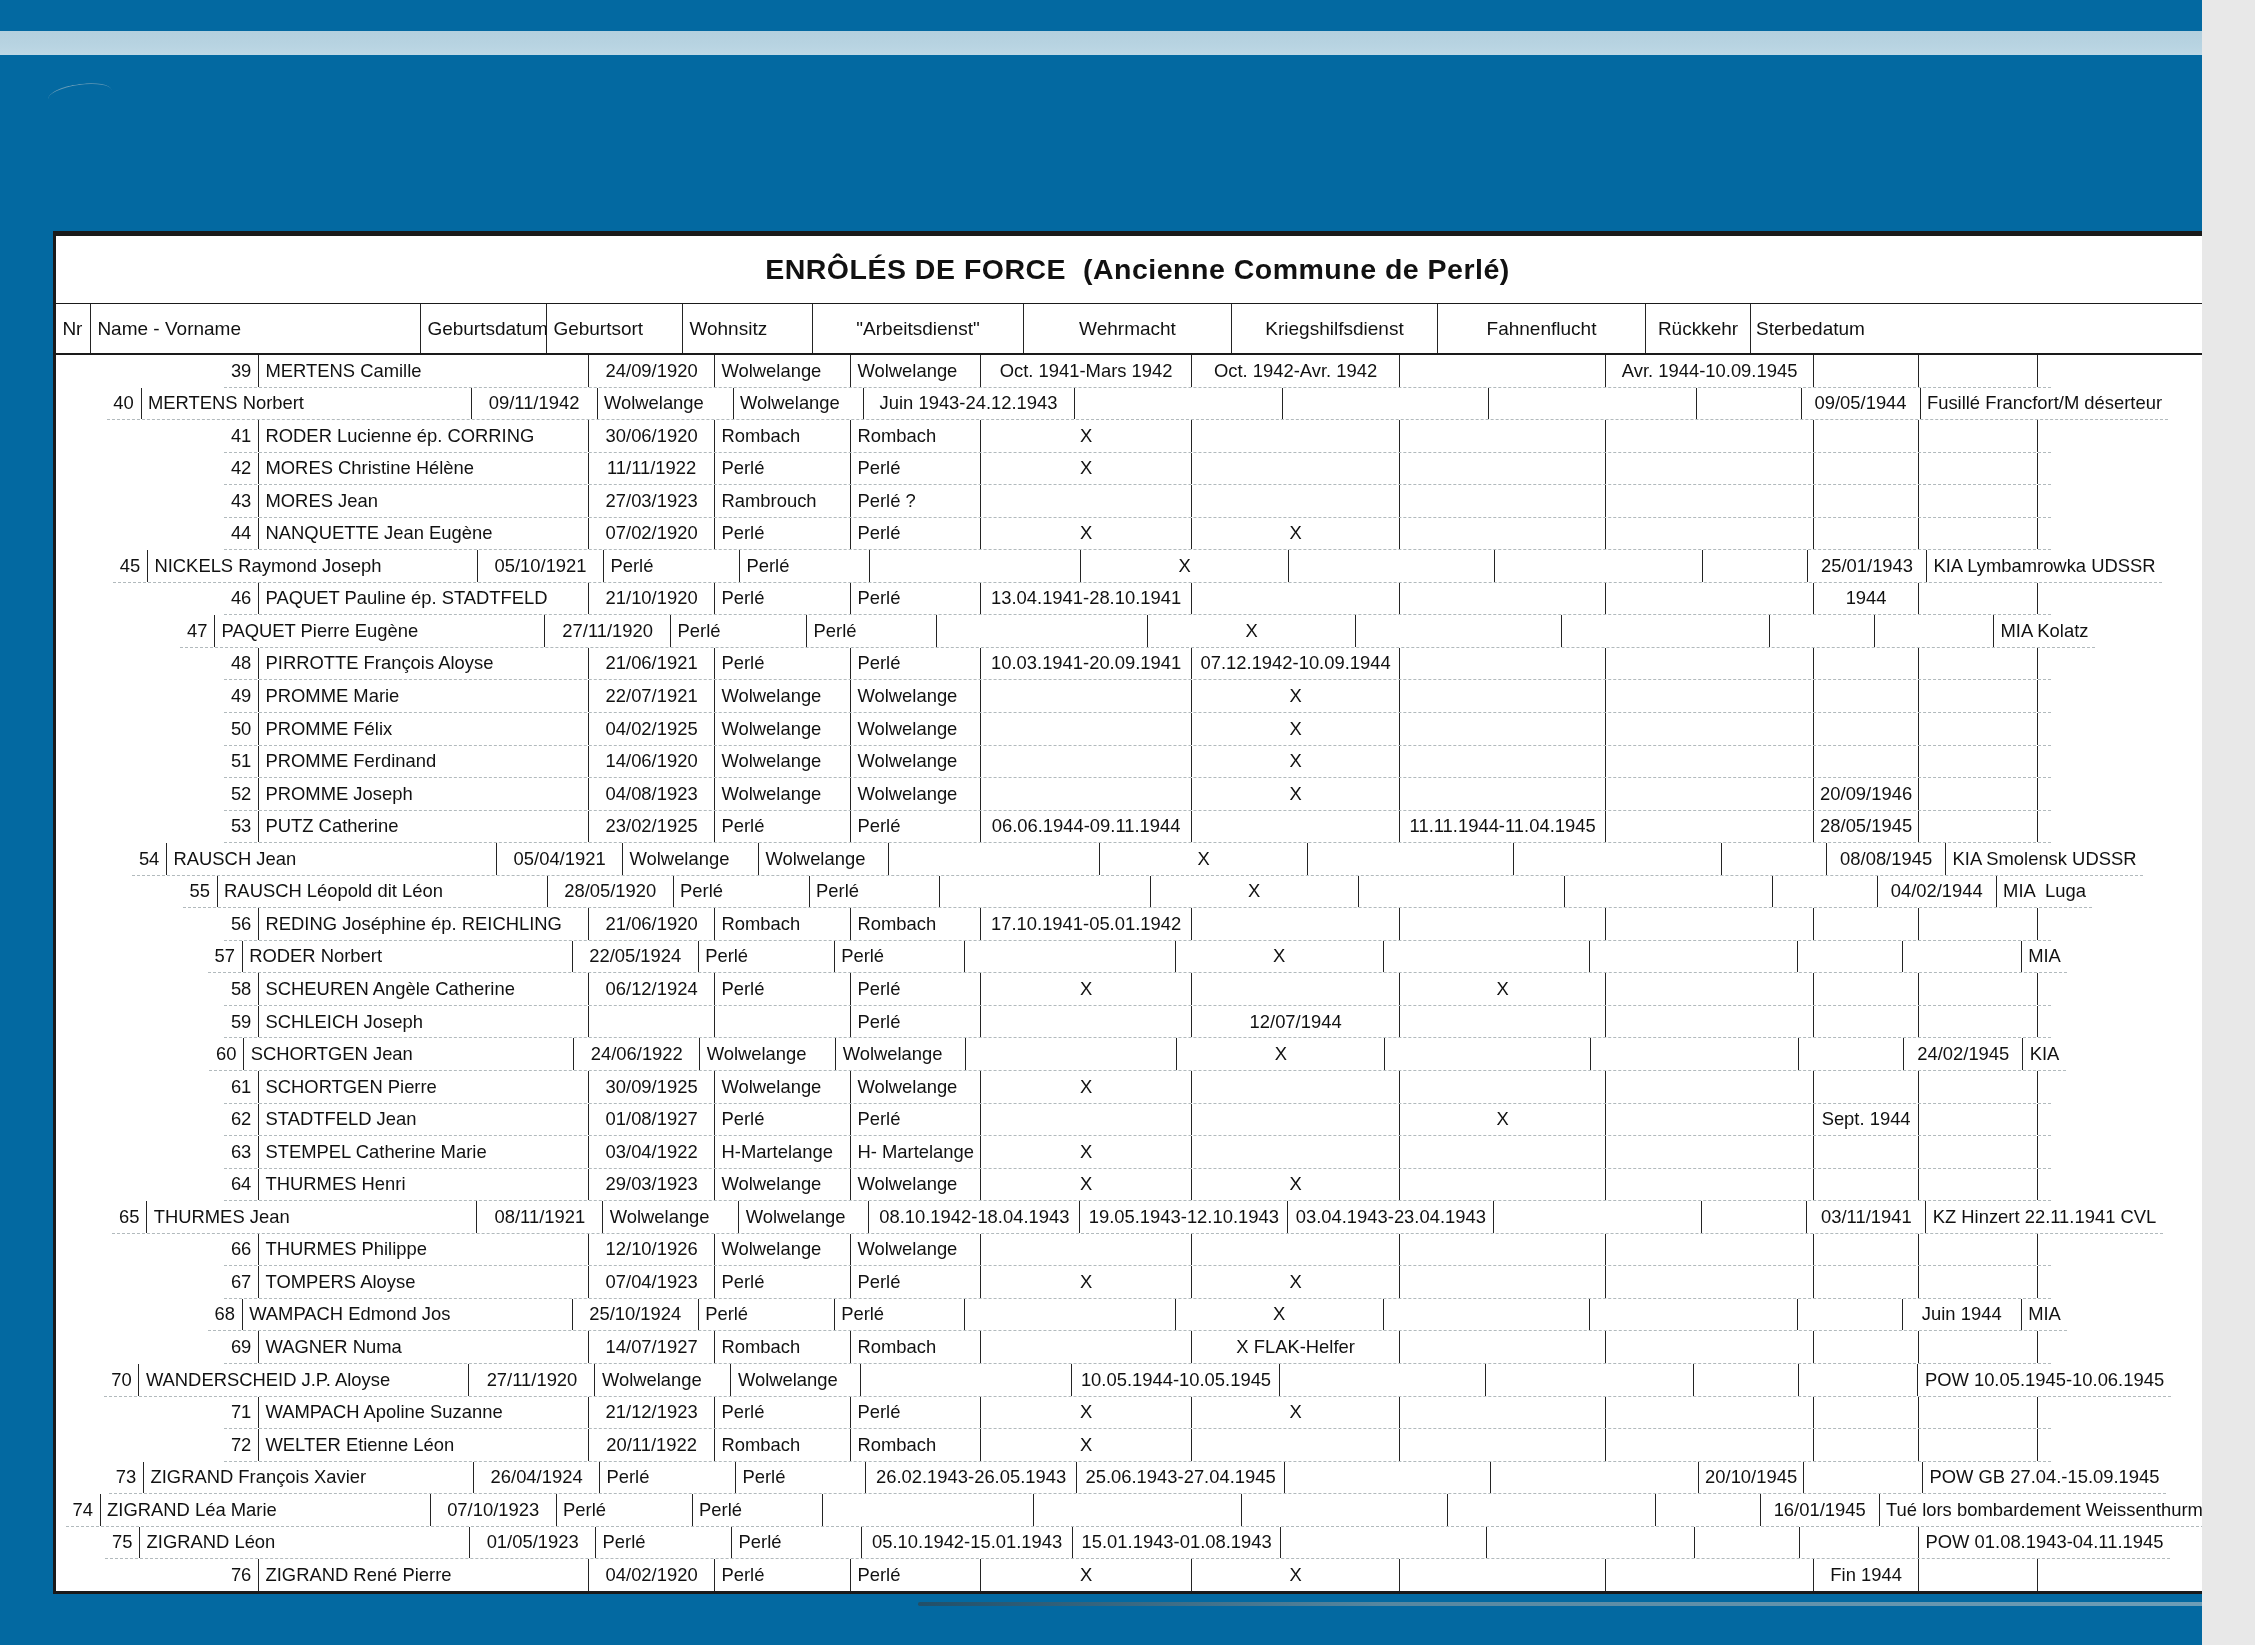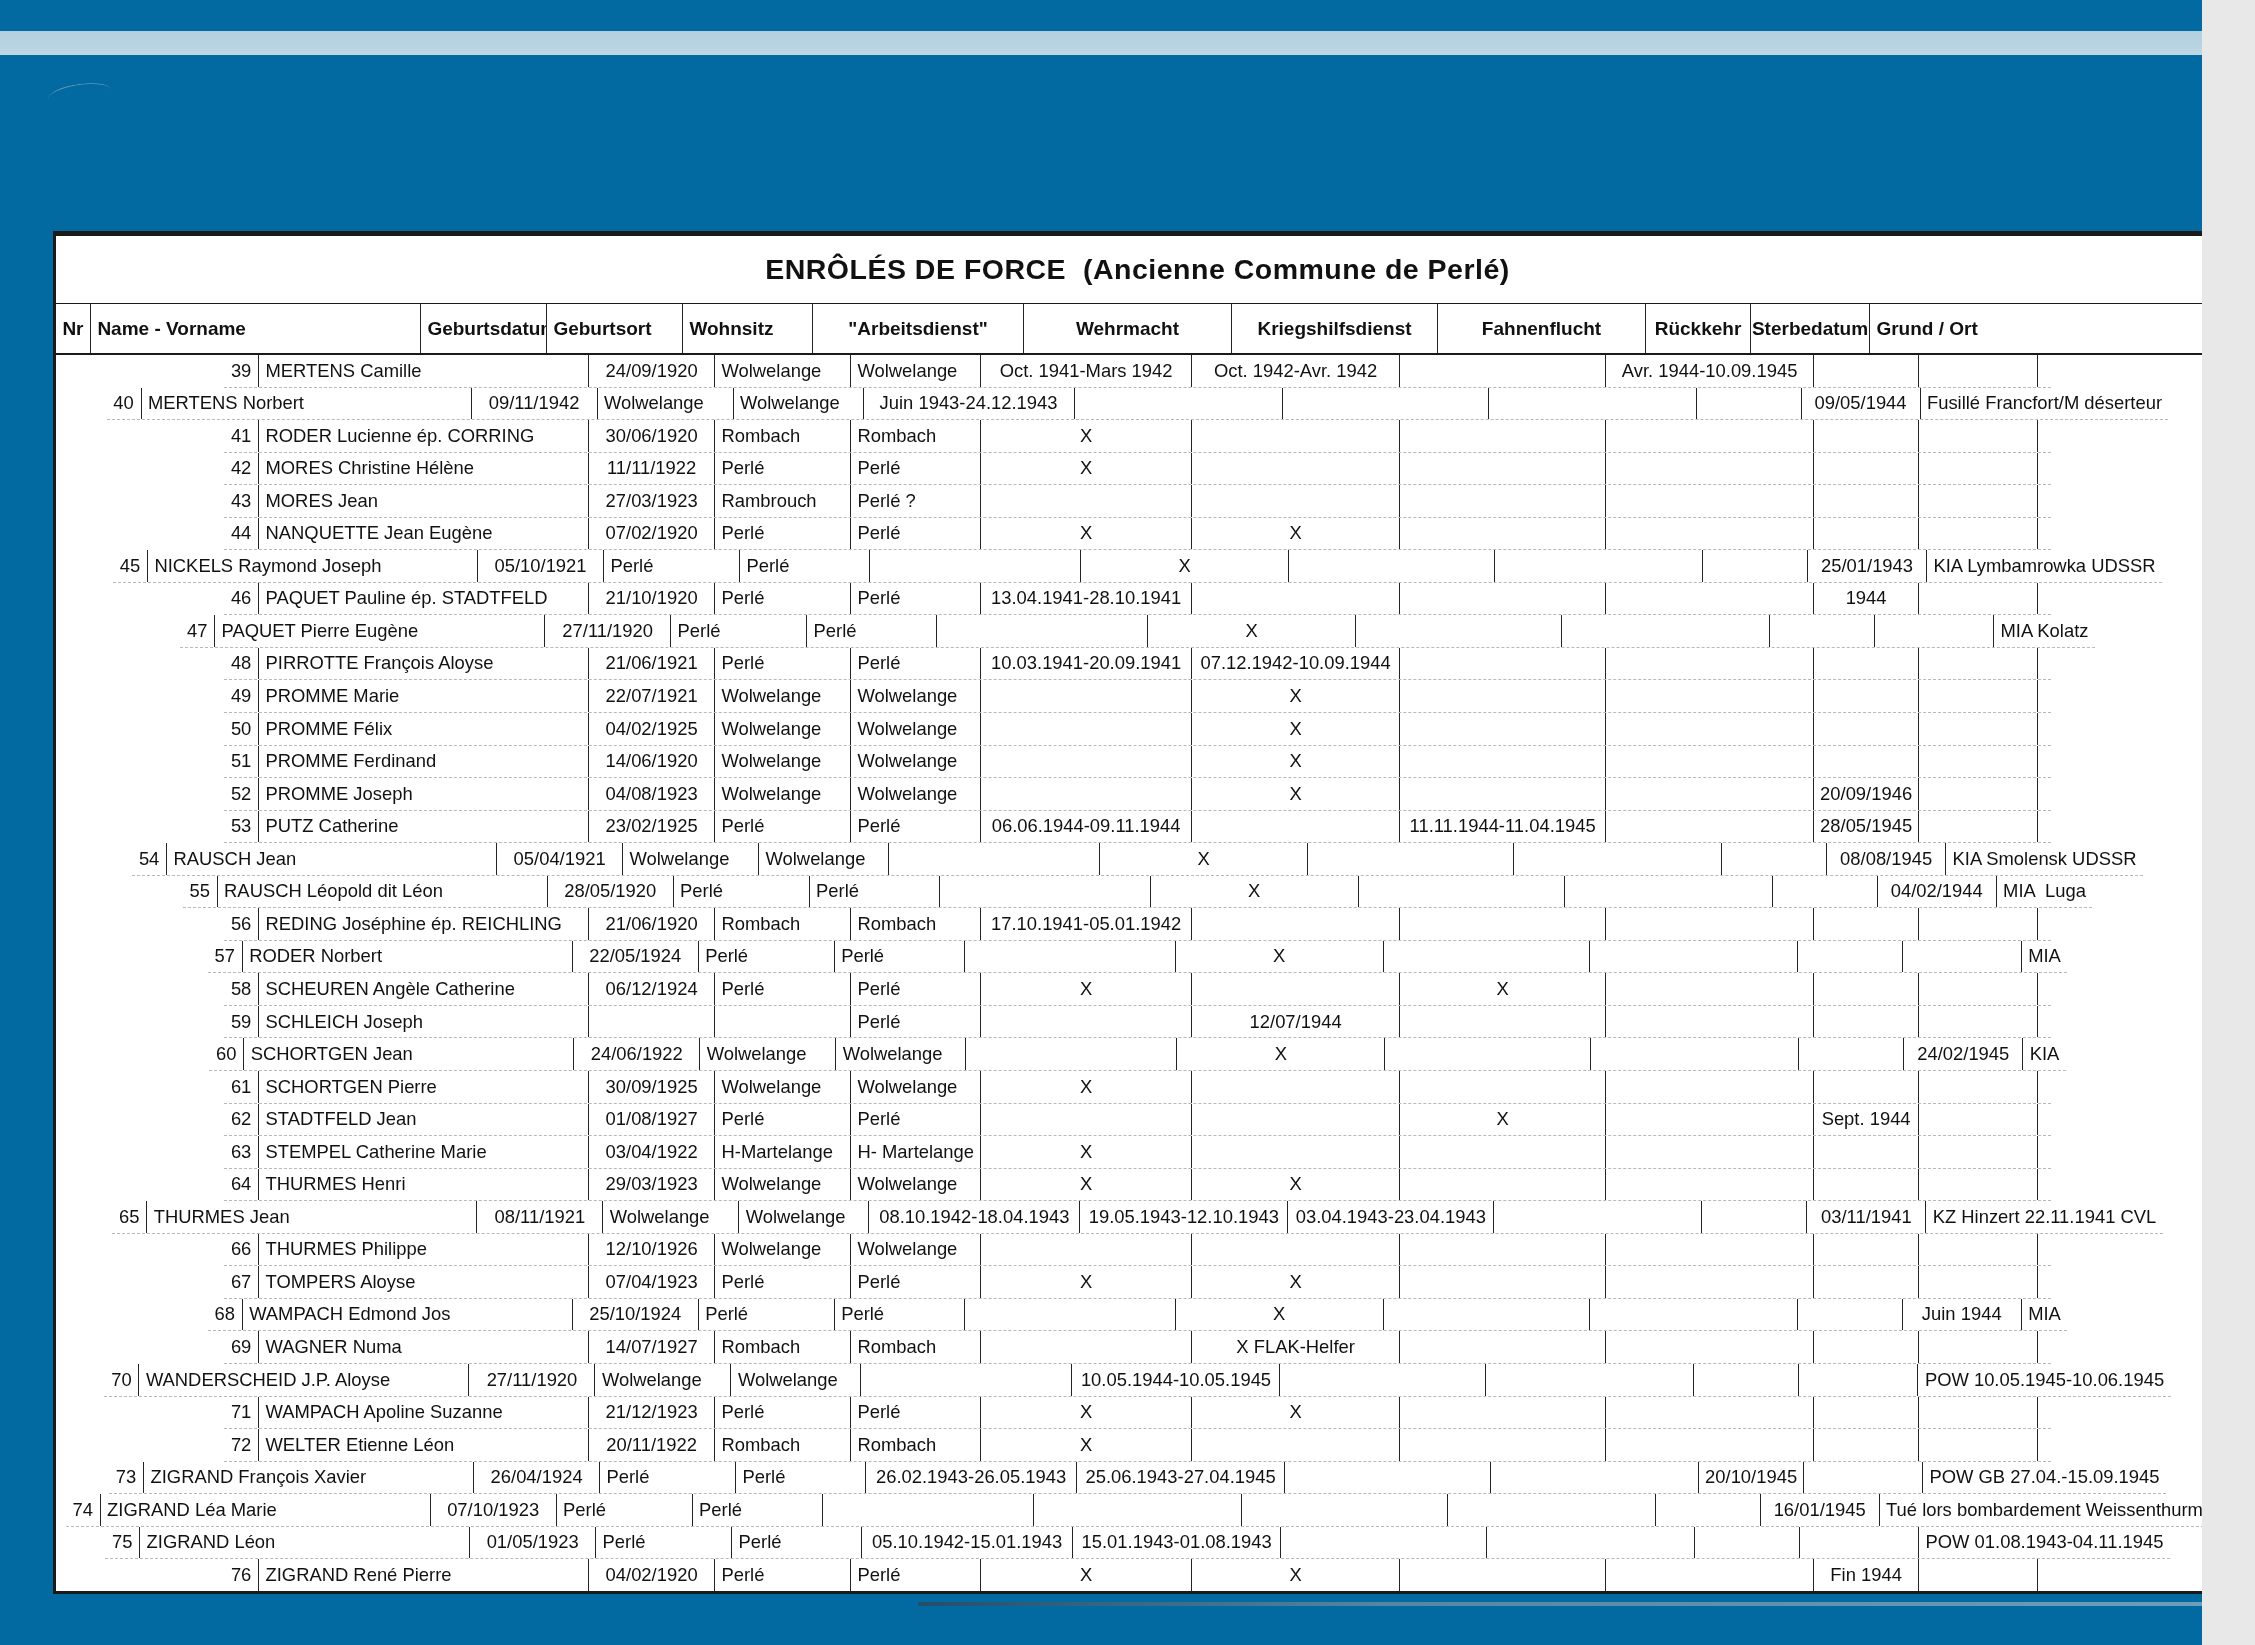--- a/index.html
+++ b/index.html
@@ -59,21 +59,21 @@
   }
   .data-row:last-child{border-bottom:none;}
   .c{
     box-sizing:border-box;
     border-right:1.8px solid #242424;
     display:flex;align-items:center;
     overflow:hidden;white-space:pre;
     font-size:18.4px;line-height:1;
   }
   .c:last-child{border-right:none;}
-  .c.h{font-size:19px;font-weight:bold;}
+  .c.h{font-size:19px;font-weight:normal;}
   .al{justify-content:flex-start;padding:0 6.4px;}
   .ac{justify-content:center;padding:0 1.8px;}
 </style>
 </head>
 <body>
 
 <div class="screen">
   <div class="scan-band"></div>
   <div class="pencil-mark"></div>
 
@@ -84,21 +84,20 @@
         <div class="c h al">Name - Vorname</div>
         <div class="c h al">Geburtsdatum</div>
         <div class="c h al">Geburtsort</div>
         <div class="c h al">Wohnsitz</div>
         <div class="c h ac">"Arbeitsdienst"</div>
         <div class="c h ac">Wehrmacht</div>
         <div class="c h ac">Kriegshilfsdienst</div>
         <div class="c h ac">Fahnenflucht</div>
         <div class="c h ac">Rückkehr</div>
         <div class="c h ac">Sterbedatum</div>
-        <div class="c h al">Grund / Ort</div>
       </div>
     <div class="tbody">
         <div class="data-row">
           <div class="c ac">39</div>
           <div class="c al">MERTENS Camille</div>
           <div class="c ac">24/09/1920</div>
           <div class="c al">Wolwelange</div>
           <div class="c al">Wolwelange</div>
           <div class="c ac">Oct. 1941-Mars 1942</div>
           <div class="c ac">Oct. 1942-Avr. 1942</div>

